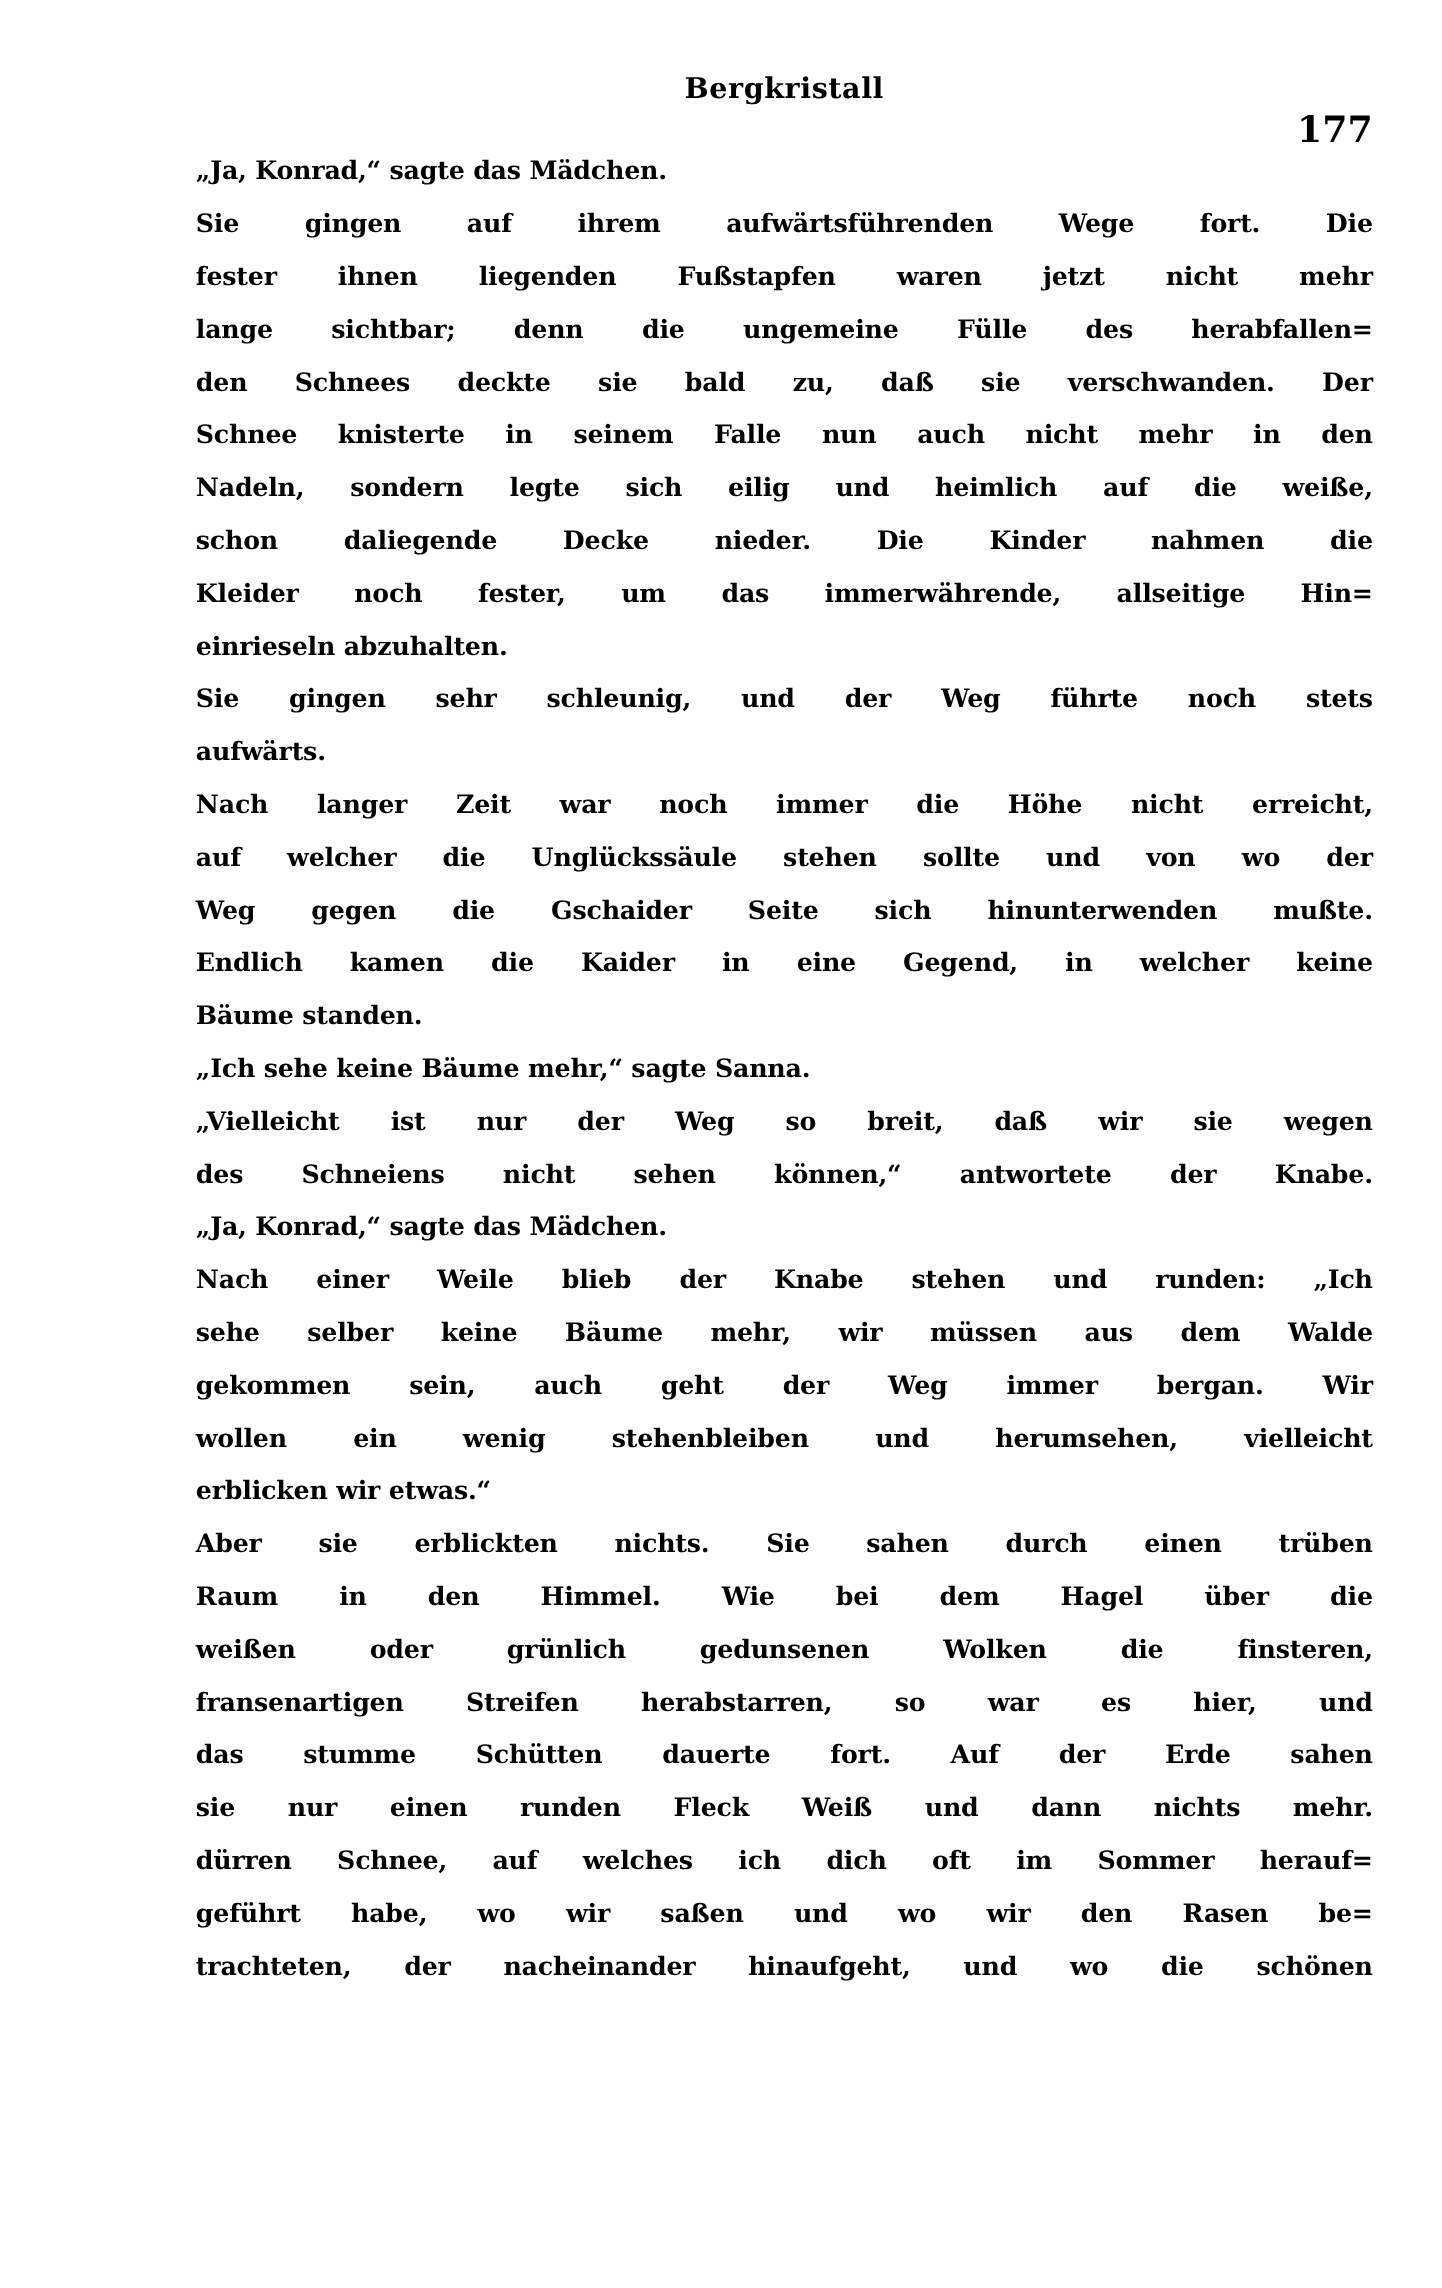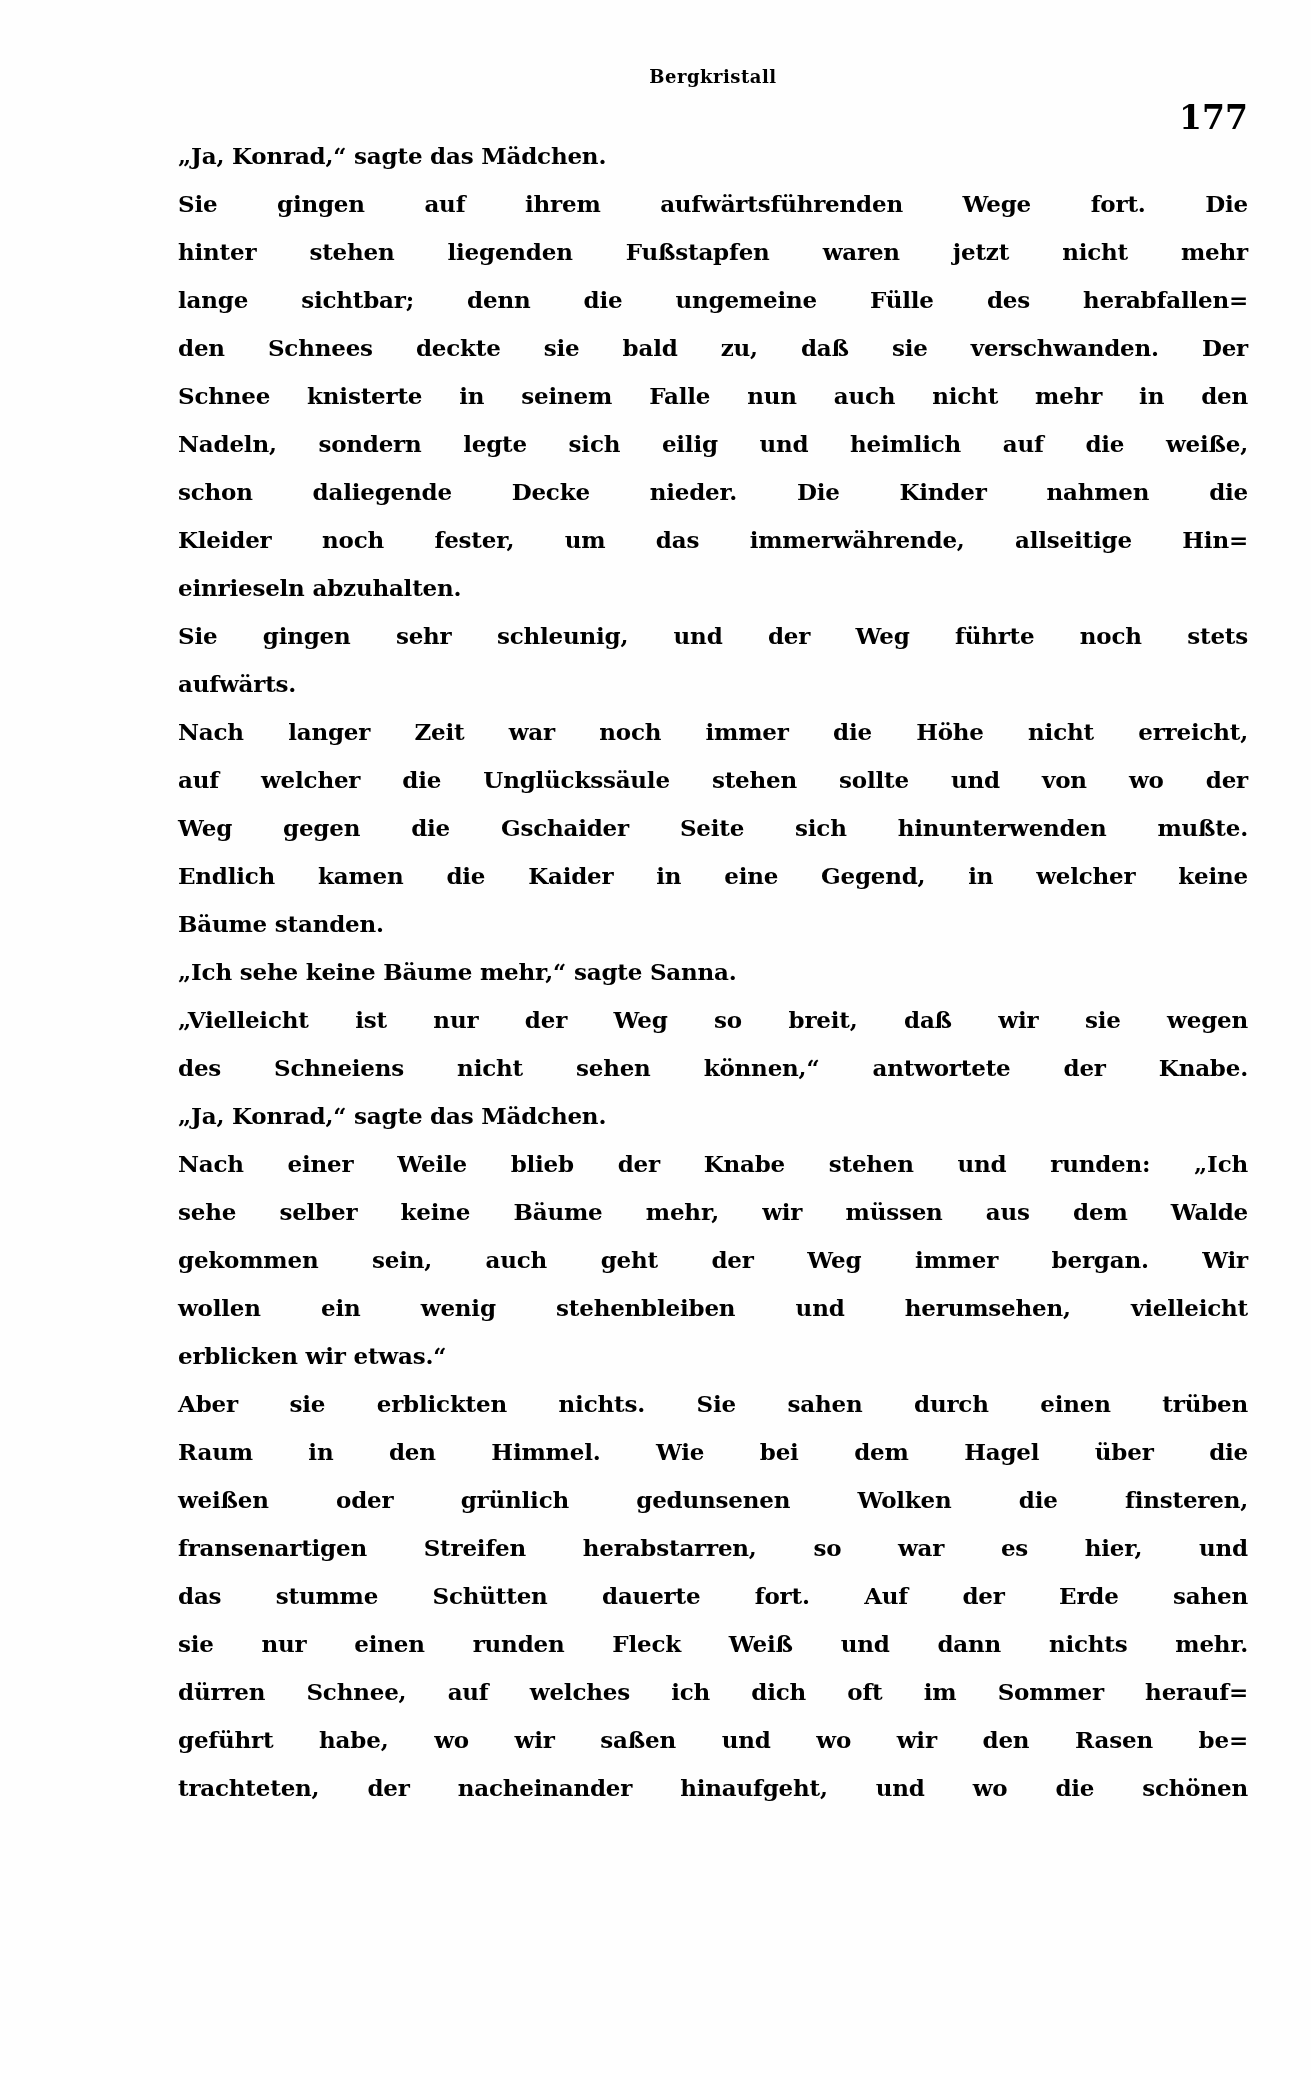--- a/index.html
+++ b/index.html
@@ -16,21 +16,21 @@
     position: absolute;
     top: 66px;
     left: 178px;
     width: 1070px;
     height: 44px;
   }
   .header-title {
     position: absolute;
     left: 0; right: 0;
     text-align: center;
-    font-size: 18px;
+    font-size: 26px;
     font-weight: 700;
     letter-spacing: 0.5px;
   }
   .page-number {
     position: absolute;
     right: 0;
     top: -4px;
     font-size: 33px;
     font-weight: 700;
     margin-top: 36px;
@@ -53,21 +53,21 @@
 <body>
 
 <div class="page">
   <div class="running-header">
     <span class="header-title">Bergkristall</span>
     <span class="page-number">177</span>
   </div>
   <div class="text-body">
       <div class="line l">„Ja, Konrad,“ sagte das Mädchen.</div>
       <div class="line j">Sie gingen auf ihrem aufwärtsführenden Wege fort. Die</div>
-      <div class="line j">hinter stehen liegenden Fußstapfen waren jetzt nicht mehr</div>
+      <div class="line j">fester ihnen liegenden Fußstapfen waren jetzt nicht mehr</div>
       <div class="line j">lange sichtbar; denn die ungemeine Fülle des herabfallen=</div>
       <div class="line j">den Schnees deckte sie bald zu, daß sie verschwanden. Der</div>
       <div class="line j">Schnee knisterte in seinem Falle nun auch nicht mehr in den</div>
       <div class="line j">Nadeln, sondern legte sich eilig und heimlich auf die weiße,</div>
       <div class="line j">schon daliegende Decke nieder. Die Kinder nahmen die</div>
       <div class="line j">Kleider noch fester, um das immerwährende, allseitige Hin=</div>
       <div class="line l">einrieseln abzuhalten.</div>
       <div class="line j">Sie gingen sehr schleunig, und der Weg führte noch stets</div>
       <div class="line l">aufwärts.</div>
       <div class="line j">Nach langer Zeit war noch immer die Höhe nicht erreicht,</div>

